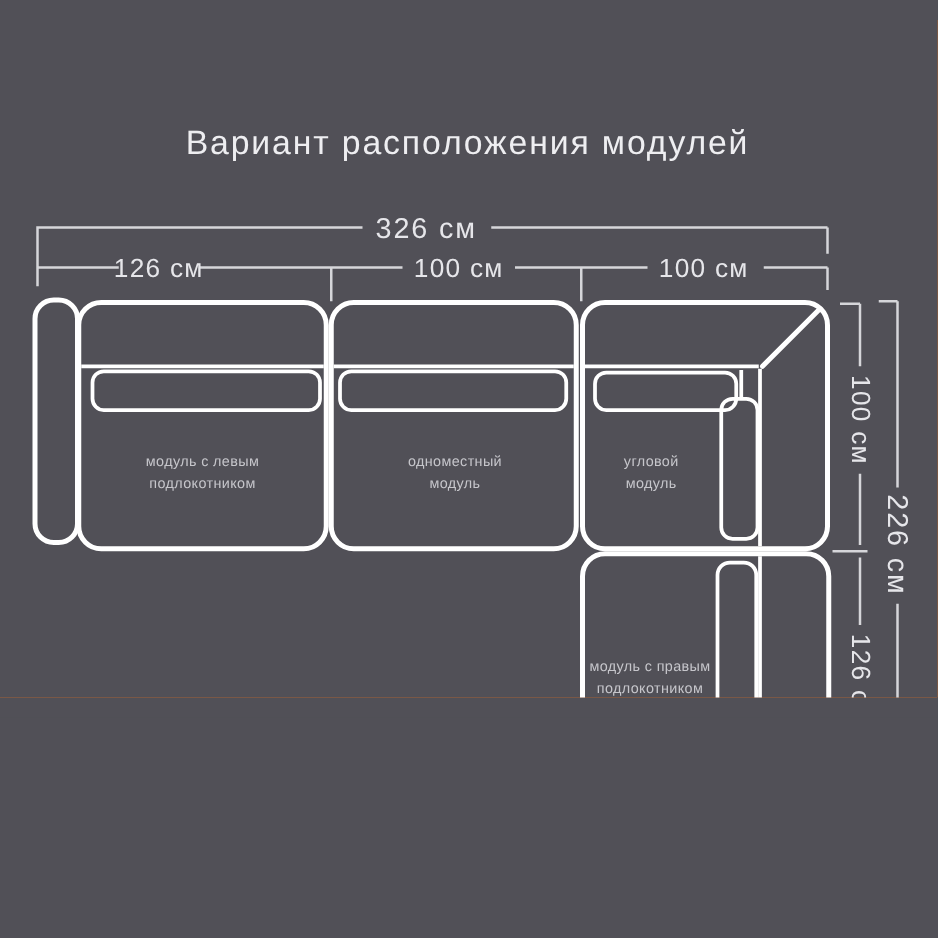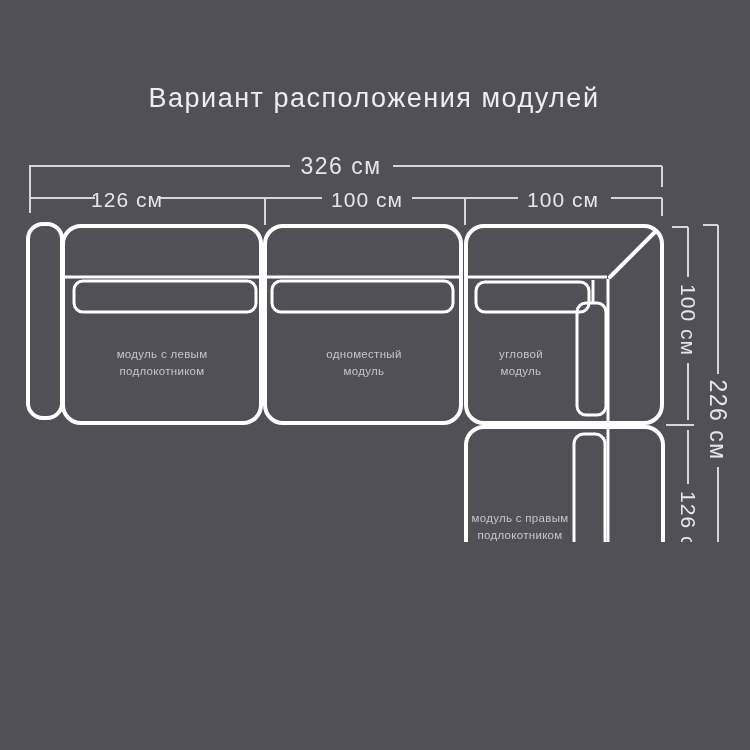--- a/index.html
+++ b/index.html
@@ -1,17 +1,17 @@
 <!DOCTYPE html>
 <html><head>
 <meta charset="utf-8">
 <style>
   html,body{margin:0;padding:0;background:#515057;}
   .stage{
-    position:relative;width:750px;height:542px;margin:0 auto;
+    position:relative;width:750px;height:542px;margin:16px auto;
     background:#f97316;overflow:hidden;
     font-family:"Liberation Sans", sans-serif;
   }
   svg{display:block;}
   text{font-family:"Liberation Sans", sans-serif;}
   .title-text{
     font-size:27px;letter-spacing:1.5px;fill:#eeeef1;
   }
   .dim-lg{font-size:23px;letter-spacing:1.5px;fill:#e6e6ea;}
   .dim-sm{font-size:21px;letter-spacing:1px;fill:#e6e6ea;}

